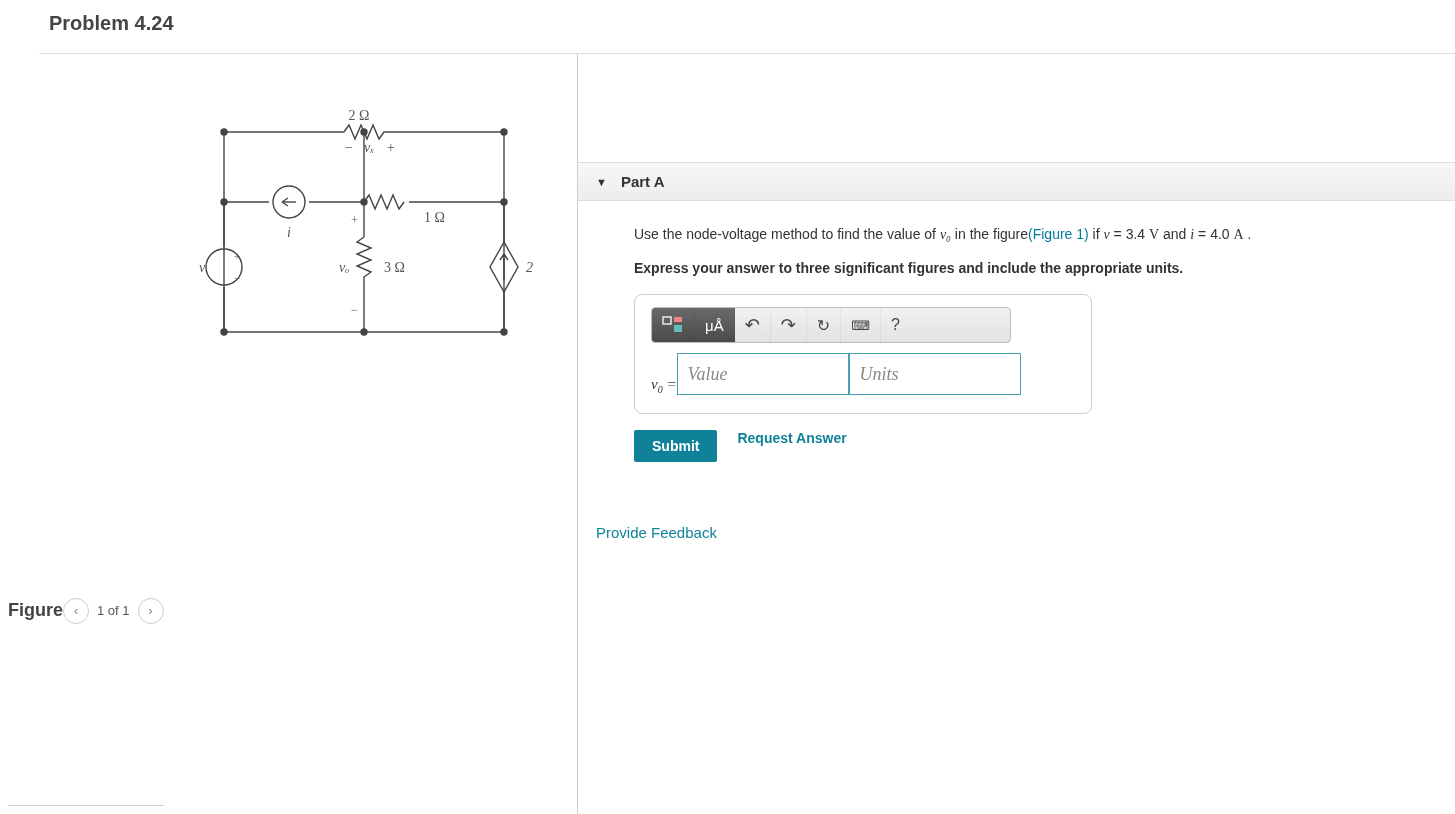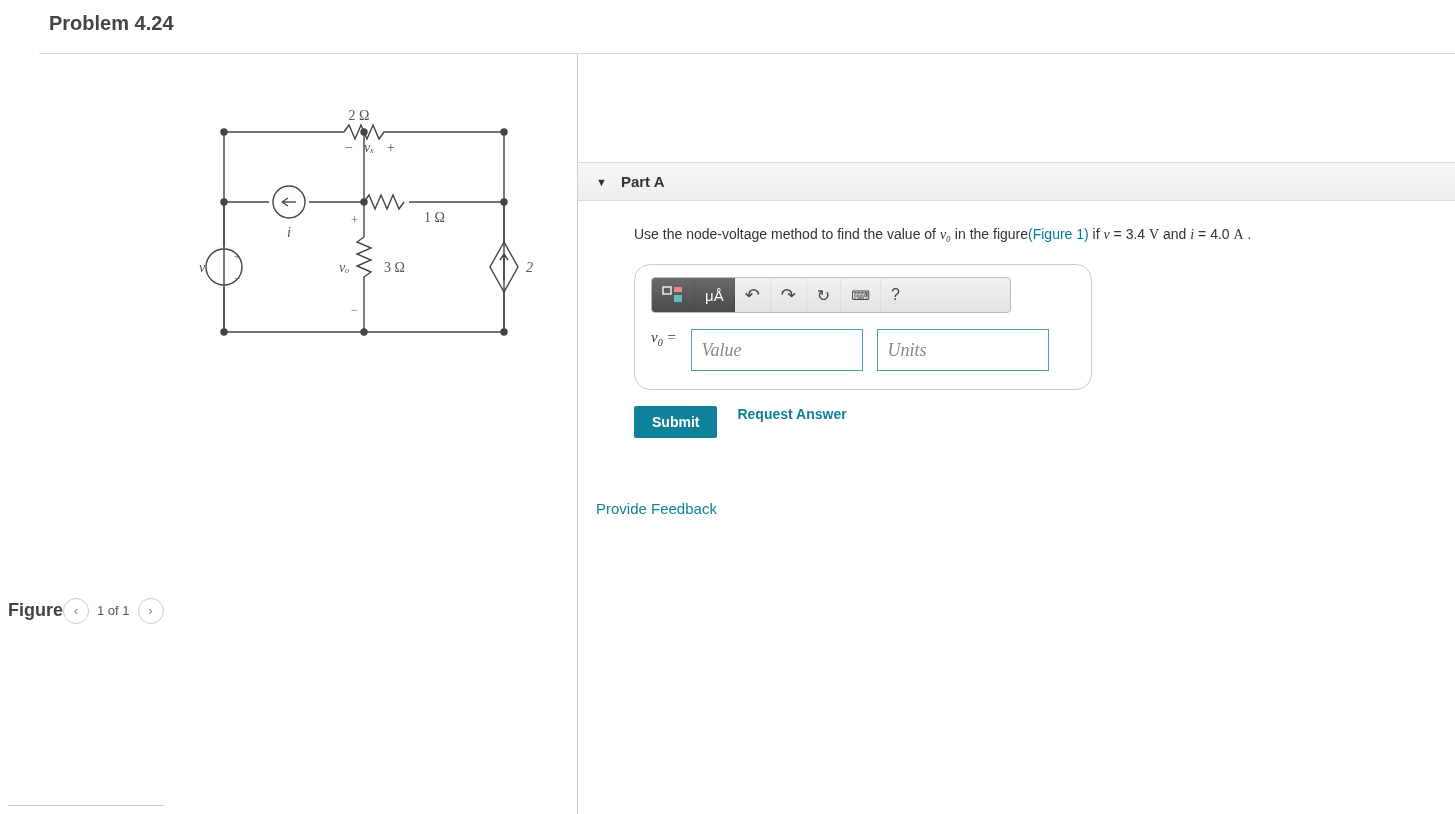--- a/index.html
+++ b/index.html
@@ -19,27 +19,27 @@
 
 .part-header { margin-top: 108px; background: linear-gradient(#f7f7f7,#ededed); border-top:1px solid #ddd; border-bottom:1px solid #ddd; padding:10px 18px; display:flex; align-items:center; gap:14px; }
 .part-header .tri { font-size:11px; color:#333; }
 .part-header .lbl { font-weight:bold; font-size:15px; }
 
 .part-body { padding: 22px 40px 10px 56px; }
 .prompt-line { color:#333; font-size:14px; line-height:1.6; }
 .prompt-line a { color:#007d99; text-decoration:none; }
 .expr-line { font-weight:bold; margin-top:14px; font-size:14px; }
 
-.answer-box { border:1px solid #ccc; border-radius:16px; margin-top:18px; width:458px; padding:12px 16px 18px; }
+.answer-box { border:1px solid #ccc; border-radius:8px; margin-top:18px; width:458px; padding:12px 16px 18px; }
 .toolbar { display:flex; gap:0; align-items:center; background:linear-gradient(#f1f1f1,#e3e3e3); border:1px solid #bbb; border-radius:4px; height:36px; width:360px; overflow:hidden;}
 .tb-btn { height:100%; padding:0 10px; display:flex; align-items:center; justify-content:center; cursor:pointer; color:#444; border-right:1px solid rgba(0,0,0,0.05); }
 .tb-btn.dark { background:linear-gradient(#6a6a6a,#4a4a4a); color:#fff; }
 .tb-btn:last-child { border-right:none; }
 
-.input-row { display:flex; align-items:flex-start; gap:14px; margin-top:16px; }
+.input-row { display:flex; align-items:flex-end; gap:0; margin-top:10px; }
 .eq-label { font-style:italic; font-size:15px; }
 .val-input, .unit-input { height:38px; border:1px solid #4aa0b5; font-size:18px; padding:20px 10px; font-style:italic; color:#888; font-family: Georgia, 'Times New Roman', serif; }
 .val-input { width:172px; }
 .unit-input { width:172px; }
 .val-input::placeholder, .unit-input::placeholder { color:#888; }
 
 .action-row { margin-top:16px; display:flex; align-items:flex-start; gap:20px; }
 .submit-btn { background:#0f8299; color:#fff; border:none; padding:8px 18px; font-size:14px; font-weight:bold; cursor:pointer; border-radius:2px; }
 .req-link { color:#0f8299; font-weight:bold; cursor:pointer; font-size:14px; }
 
@@ -142,20 +142,21 @@
 
     <div class="part-header">
       <span class="tri">▼</span>
       <span class="lbl">Part A</span>
     </div>
 
     <div class="part-body">
       <p class="prompt-line">
         <span>Use the node-voltage method to find the value of </span><span class="math-i">v₀</span><span> in the figure</span><a href="#">(Figure 1)</a><span> if </span><span class="math-i">v</span><span> = 3.4 </span><span style="font-family:Georgia,serif;">V</span><span> and </span><span class="math-i">i</span><span> = 4.0 </span><span style="font-family:Georgia,serif;">A</span><span> .</span>
       </p>
+      <p class="expr-line">Express your answer to three significant figures and include the appropriate units.</p>
 
       <div class="answer-box">
         <div class="toolbar">
           <div class="tb-btn dark">
             <svg width="22" height="18">
                 <rect x="1" y="1" width="8" height="7" fill="none" stroke="#fff" stroke-width="1.3"></rect>
                 <rect x="12" y="1" width="8" height="5" fill="#e88" stroke="none"></rect>
                 <rect x="12" y="9" width="8" height="7" fill="#6bb" stroke="none"></rect>
               </svg>
           </div>

